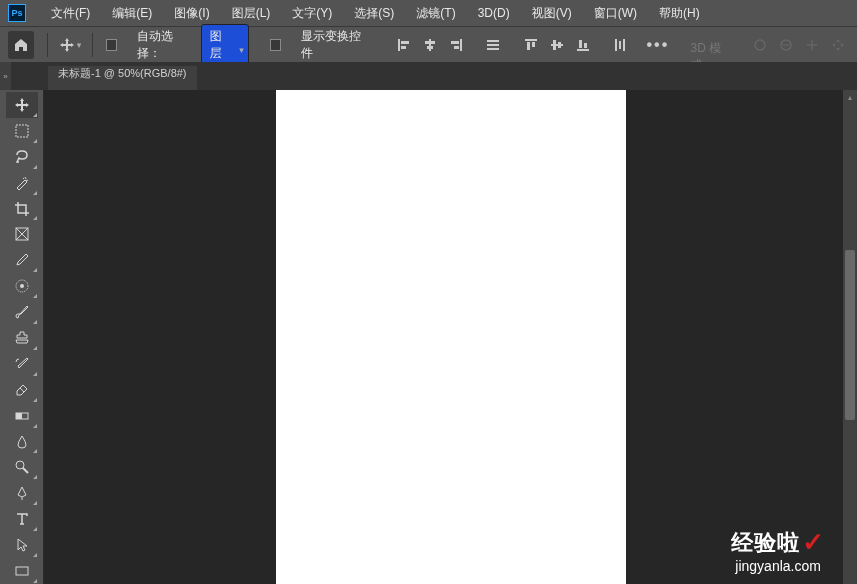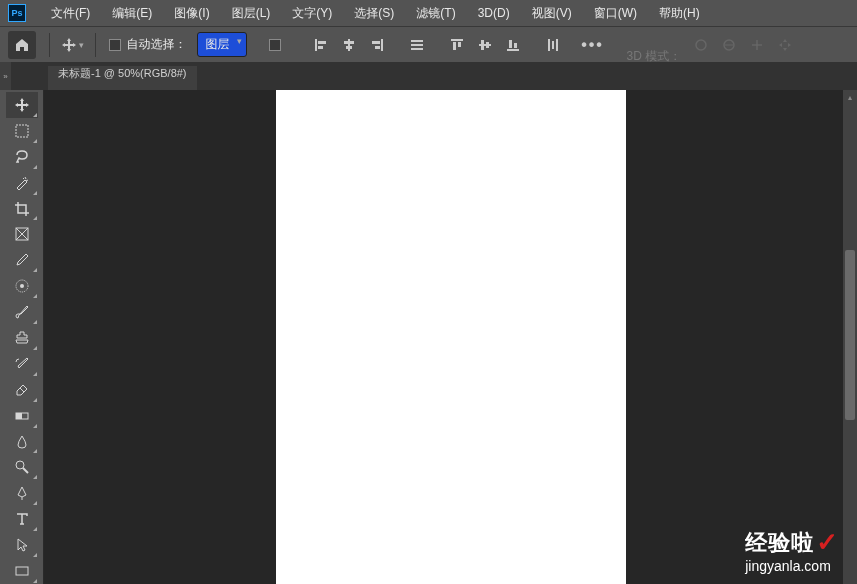--- a/index.html
+++ b/index.html
@@ -7,21 +7,21 @@
   
   .menubar { height: 26px; background: #535353; display: flex; align-items: center; padding-left: 8px; }
   .ps-logo { width: 18px; height: 18px; background: #001e36; border: 1px solid #31a8ff; display: flex; align-items: center; justify-content: center; margin-right: 14px; }
   .ps-logo span { color: #31a8ff; font-size: 9px; font-weight: bold; }
   .menu-item { color: #e8e8e8; font-size: 12px; padding: 0 11px; cursor: pointer; line-height: 26px; }
   
   .optionsbar { height: 36px; background: #535353; border-top: 1px solid #383838; display: flex; align-items: center; padding: 0 8px; gap: 4px; }
   .home-btn { width: 28px; height: 28px; background: #383838; border-radius: 3px; display: flex; align-items: center; justify-content: center; cursor: pointer; margin-right: 6px; }
   .divider { width: 1px; height: 24px; background: #383838; margin: 0 3px; }
   .tool-ind { display: flex; align-items: center; gap: 2px; padding: 0 4px; }
-  .checkbox { display: flex; align-items: center; gap: 6px; padding: 0 6px; }
+  .checkbox { display: flex; align-items: center; gap: 20px; padding: 0 6px; }
   .cb-box { width: 12px; height: 12px; border: 1px solid #8a8a8a; background: #383838; }
   .cb-label { color: #e8e8e8; font-size: 12px; }
   .dropdown { background: #1d4ed8; border: 1px solid #222; border-radius: 3px; padding: 3px 16px 3px 8px; color: #e8e8e8; font-size: 12px; position: relative; cursor: pointer; }
   .dropdown::after { content: '▾'; position: absolute; right: 4px; font-size: 9px; color: #aaa; }
   .icon-btn { width: 24px; height: 24px; display: flex; align-items: center; justify-content: center; cursor: pointer; color: #ccc; }
   .icon-btn.dim { color: #666; }
   .disabled-label { color: #777; font-size: 12px; padding: 15px 4px; margin-top: 24px; }
   .more-dots { color: #ccc; letter-spacing: 2px; font-weight: bold; }
   
   .tabbar { height: 28px; background: #323232; display: flex; align-items: flex-end; position: relative; }
@@ -35,21 +35,21 @@
   .tool { width: 32px; height: 26px; display: flex; align-items: center; justify-content: center; cursor: pointer; position: relative; color: #d6d6d6; }
   .tool.active { background: #3f3f3f; }
   .tool .tri { position: absolute; right: 1px; bottom: 1px; width: 0; height: 0; border-left: 4px solid transparent; border-bottom: 4px solid #aaa; }
   
   .canvas-area { flex: 1; background: #262626; position: relative; display: flex; justify-content: center; }
   .canvas { width: 350px; background: #ffffff; height: 100%; }
   .scrollbar-v { position: absolute; right: 0; top: 0; bottom: 0; width: 14px; background: #424242; }
   .scroll-arrow { width: 14px; height: 14px; display: flex; align-items: center; justify-content: center; color: #888; font-size: 8px; cursor: pointer; }
   .scroll-thumb { position: absolute; right: 2px; width: 10px; background: #6a6a6a; border-radius: 2px; cursor: pointer; }
   
-  .watermark { position: absolute; right: 18px; bottom: 10px; text-align: left; pointer-events: none; }
+  .watermark { position: absolute; right: 32px; bottom: 10px; text-align: center; pointer-events: none; }
   .wm-top { color: #fff; font-size: 22px; font-weight: bold; letter-spacing: 1px; display: flex; align-items: center; justify-content: flex-end; }
   .wm-check { color: #d62020; font-size: 26px; margin-left: 2px; font-weight: bold; }
   .wm-url { color: #fff; font-size: 14px; font-weight: normal; }
   
   svg { display: block; }
 </style>
 </head>
 <body>
 
 <div class="menubar">
@@ -84,20 +84,21 @@
   </div>
   <div class="divider"></div>
   <div class="checkbox">
     <div class="cb-box"></div>
     <span class="cb-label">自动选择：</span>
   </div>
   <div class="dropdown">图层</div>
   <div style="width:8px"></div>
   <div class="checkbox">
     <div class="cb-box"></div>
+    <span class="cb-label">显示变换控件</span>
   </div>
   <div style="width:14px"></div>
   <div class="icon-btn">
       <svg width="14" height="14" viewBox="0 0 14 14">
         <rect x="1" y="1" width="2" height="12" fill="#ccc"></rect>
         <rect x="4" y="3" width="8" height="3" fill="#ccc"></rect>
         <rect x="4" y="8" width="5" height="3" fill="#ccc"></rect>
       </svg>
     </div>
   <div class="icon-btn">

